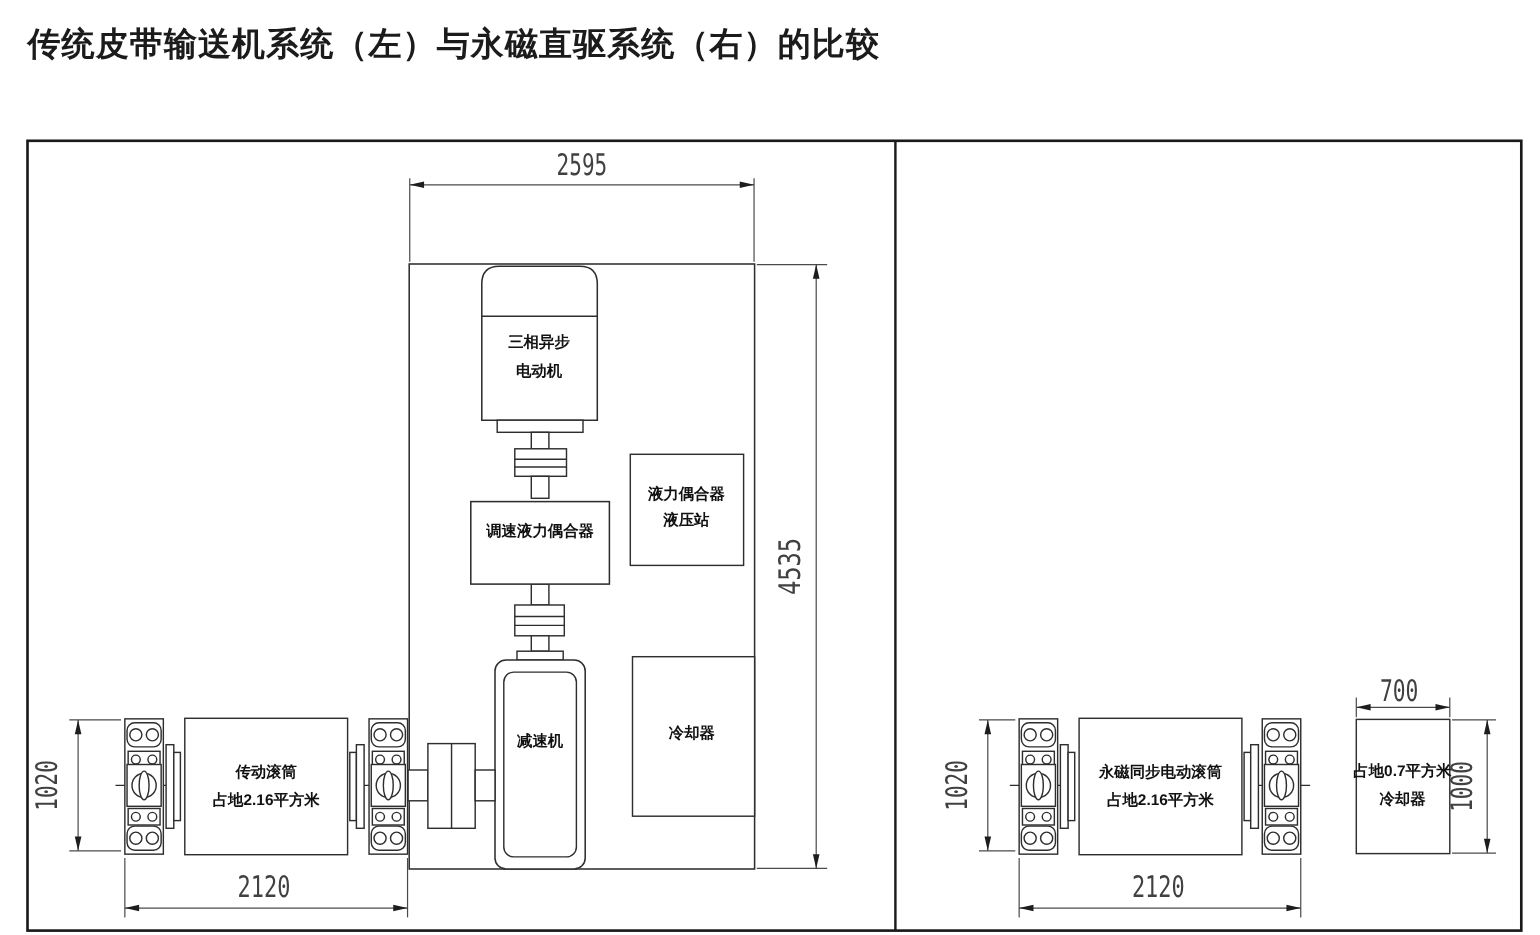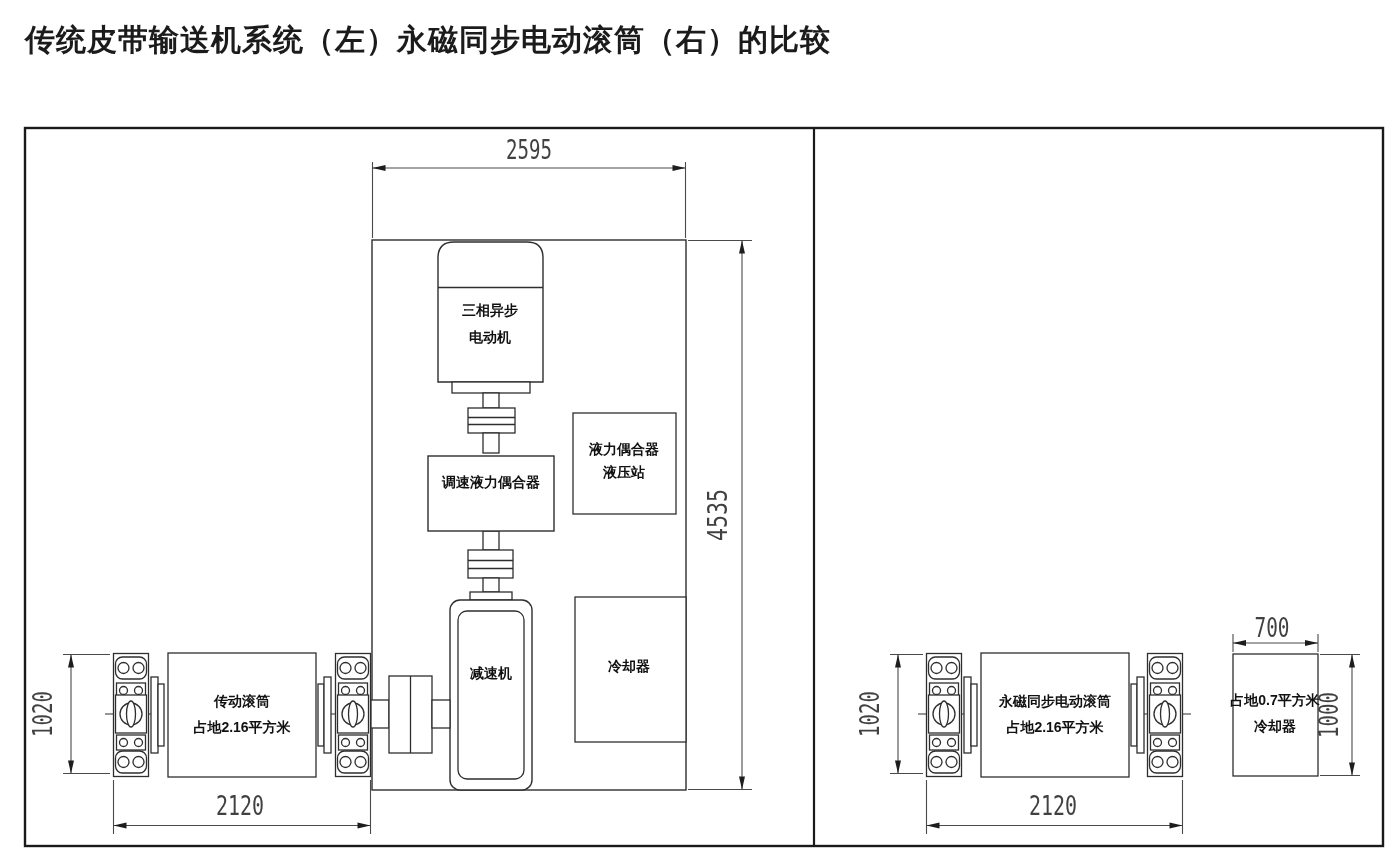--- a/index.html
+++ b/index.html
@@ -9,21 +9,21 @@
          letter-spacing:1px;white-space:nowrap;}
   svg{position:absolute;left:0;top:0;}
   svg text{font-family:"Liberation Sans",sans-serif;}
   .lbl{font-weight:bold;fill:#111111;font-size:14px;}
   .dim{fill:#414141;font-size:27px;font-family:"DejaVu Sans Mono",monospace;}
 </style>
 </head>
 <body>
 
 <div class="stage">
-  <div class="title">传统皮带输送机系统（左）永磁同步电动滚筒（右）的比较</div>
+  <div class="title">传统皮带输送机系统（左）与永磁直驱系统（右）的比较</div>
 
   <svg width="1400" height="850" viewBox="0 0 1400 850">
     <defs>
       <marker id="arr" viewBox="0 0 14 8" refX="13.5" refY="4" markerWidth="14" markerHeight="8" orient="auto-start-reverse" markerUnits="userSpaceOnUse">
         <path d="M13.5,4 L0.5,1 L0.5,7 Z" fill="#1d1d1d" stroke="none"></path>
       </marker>
 
       <g id="bearing" stroke="#2e2e2e" stroke-width="1.3" fill="#ffffff">
         <line x1="-8" y1="61" x2="44" y2="61" stroke-width="1"></line>
         <rect x="0.5" y="0.5" width="35" height="123"></rect>

